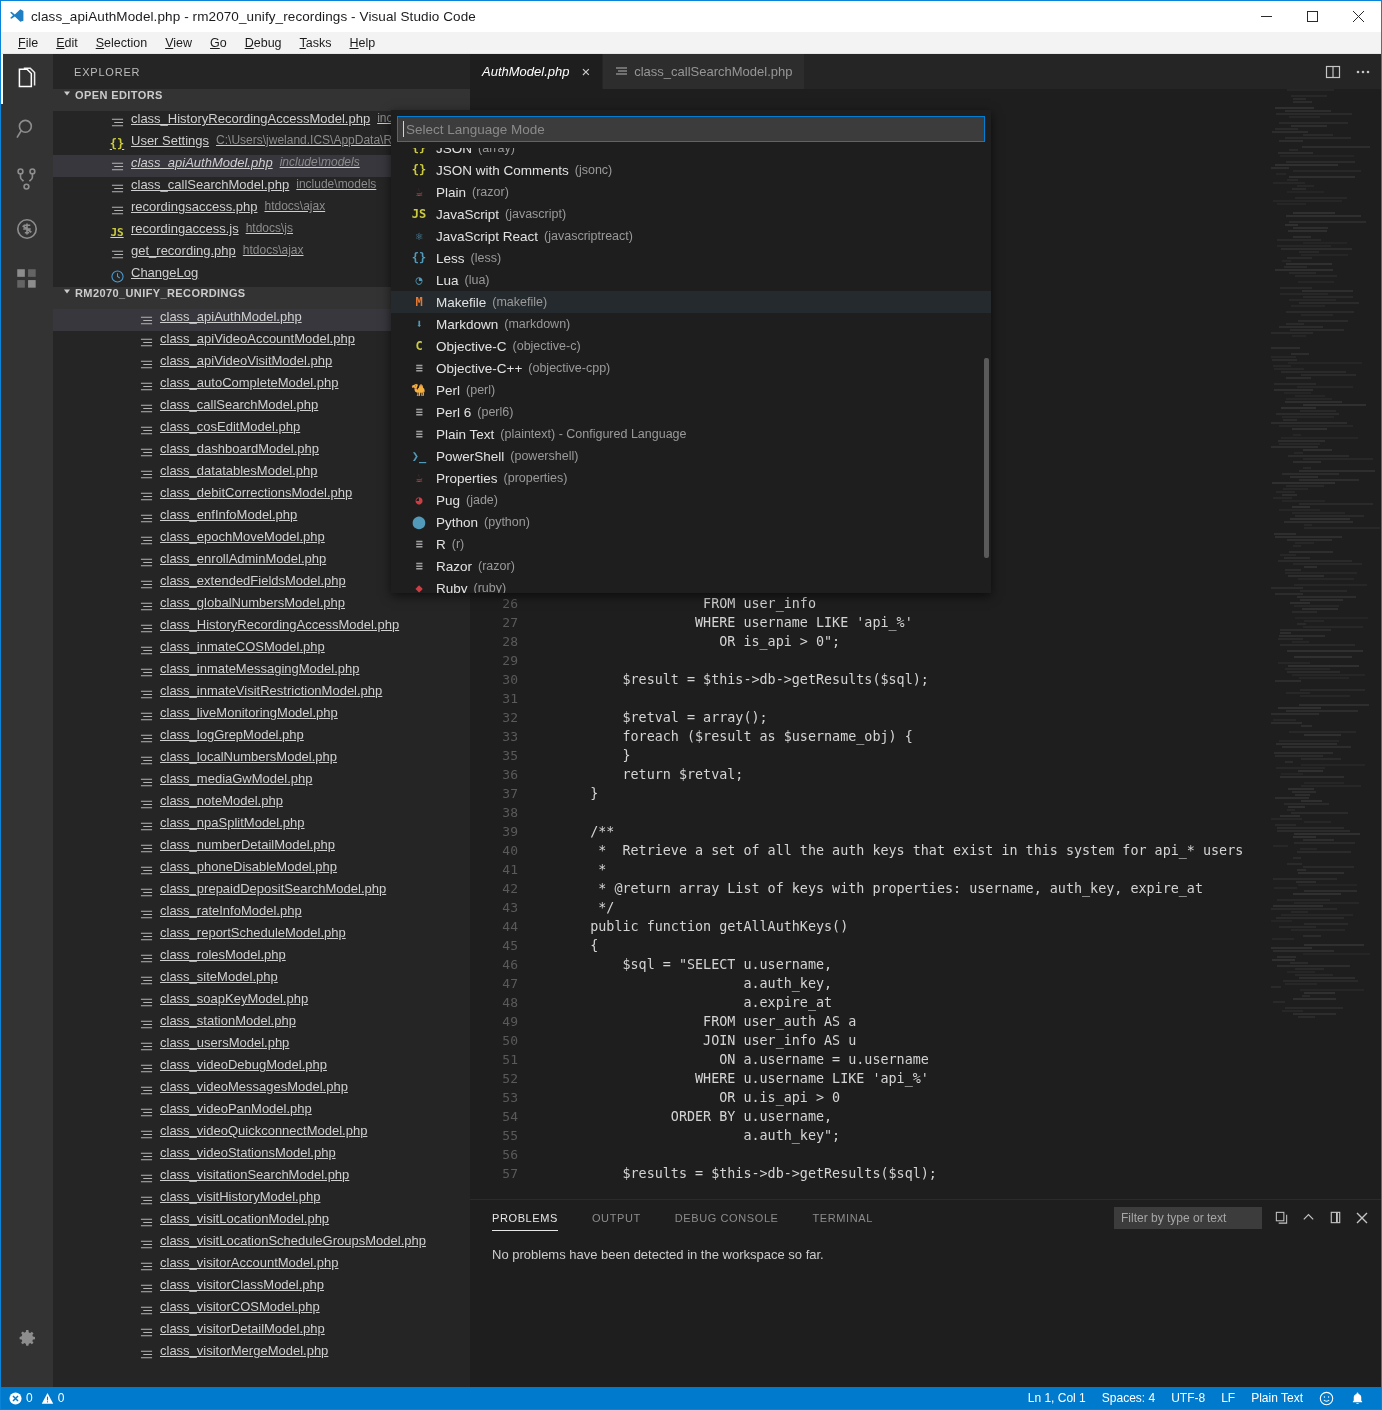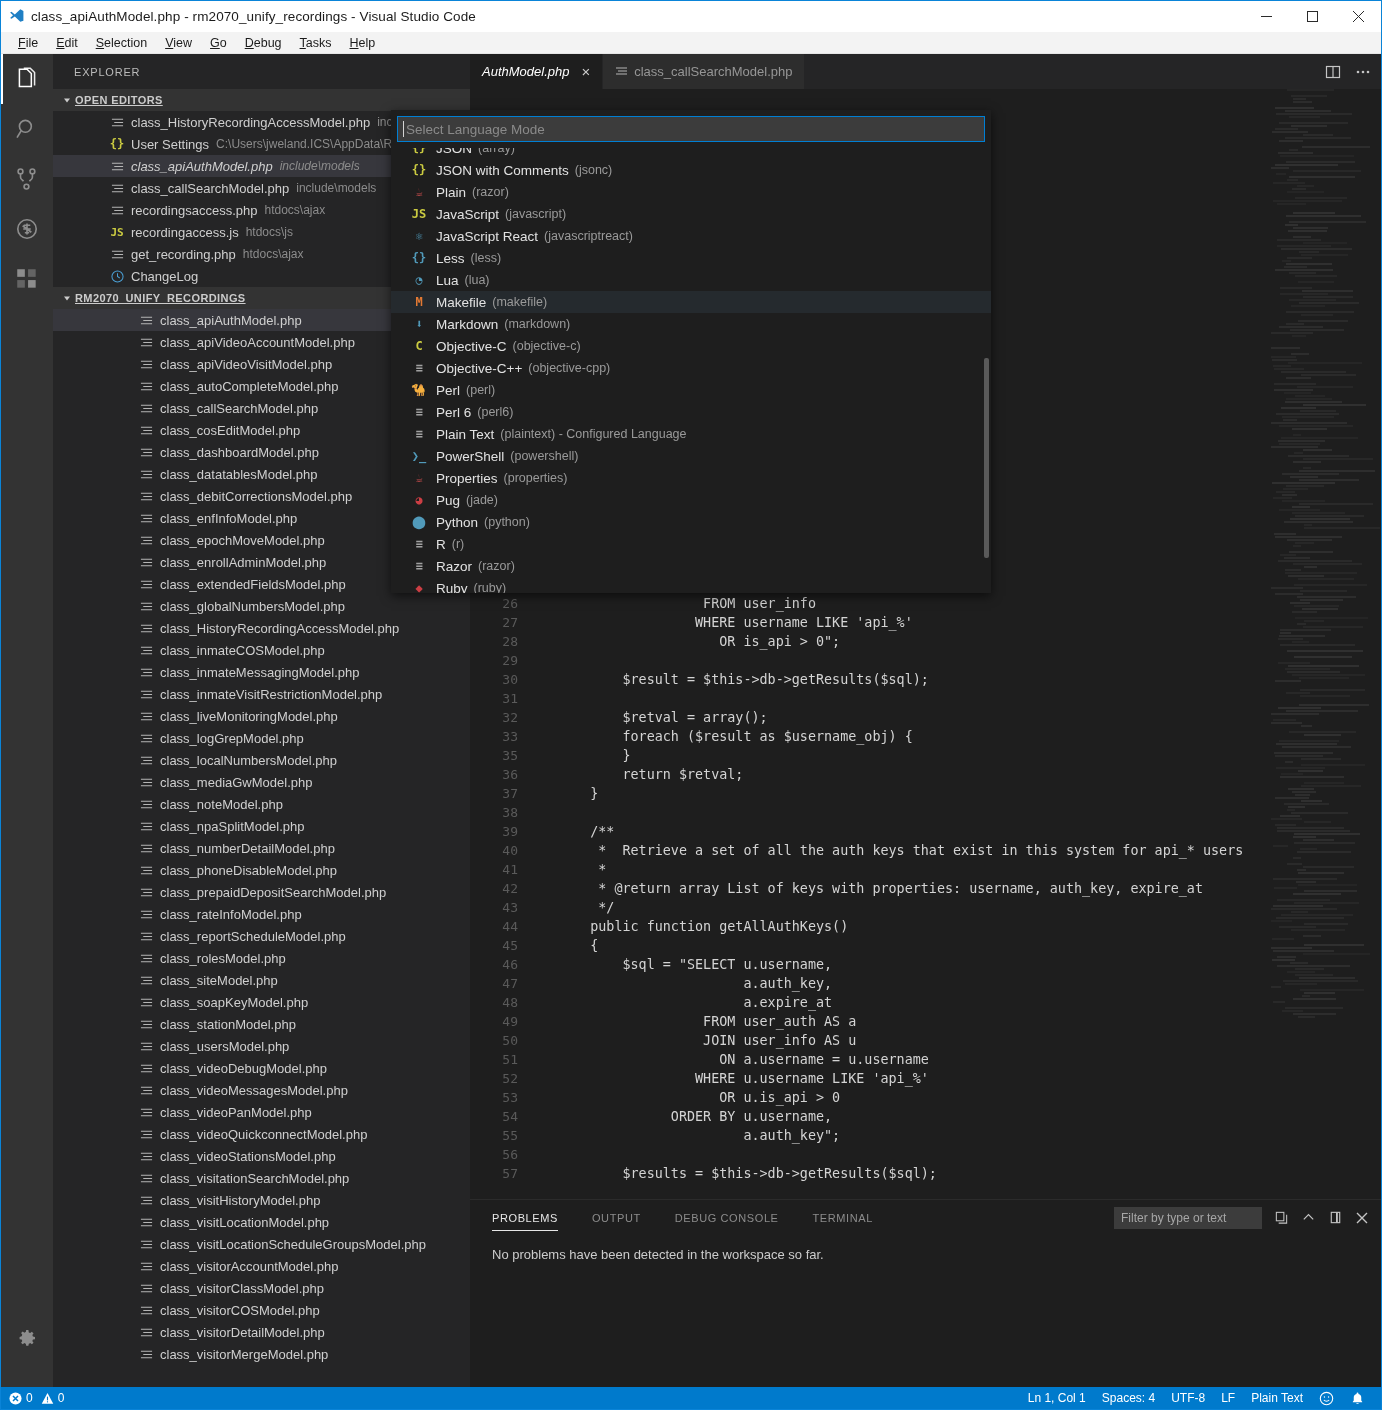--- a/index.html
+++ b/index.html
@@ -57,29 +57,29 @@
   
   .sidebar {
     width: 417px; flex: 0 0 417px; background:#252526; display:flex; flex-direction:column;
     min-height:0; position:relative;
   }
   .sidebar-title {
     height: 35px; display:flex; align-items:center; padding-left: 21px;
     font-size: 11px; letter-spacing:.8px; color:#bbbbbb; flex:0 0 35px;
   }
   .section-header {
-    height: 22px; display:flex; align-items:center; background:#333333;
+    height: 22px; display:flex; align-items:flex-start; background:#333333;
     font-size: 11px; font-weight: bold; letter-spacing:.4px; color:#cccccc;
-    padding-left: 6px; flex: 0 0 22px; text-decoration: underline;
+    padding-left: 6px; flex: 0 0 22px;
   }
   .twisty { width: 16px; display:flex; align-items:center; justify-content:center; color:#cccccc; }
   .twisty svg { display:block; }
   .row {
-    height: 22px; display:flex; align-items:center; font-size:13px; color:#cfcfcf;
-    white-space:nowrap; overflow:hidden; padding-left: 55px; position:relative;
+    height: 22px; display:flex; font-size:13px; color:#cfcfcf;
+    white-space:nowrap; overflow:hidden; padding-left: 55px; position:relative;text-decoration:underline;
   }
   .row.indent-tree { padding-left: 84px; }
   .row.selected { background:#37373d; }
   .row .fico { width:18px; flex:0 0 18px; display:flex; align-items:center; justify-content:center; margin-right:5px; }
   .row .fico svg { display:block; }
   .row .fname { color:#cfcfcf; }
   .row .fname.italic { font-style: italic; }
   .row .fpath { color:#8c8c8c; font-size:12px; margin-left:7px; }
   .row .fpath.italic { font-style: italic; }
   .open-editors-list { flex: 0 0 auto; }

